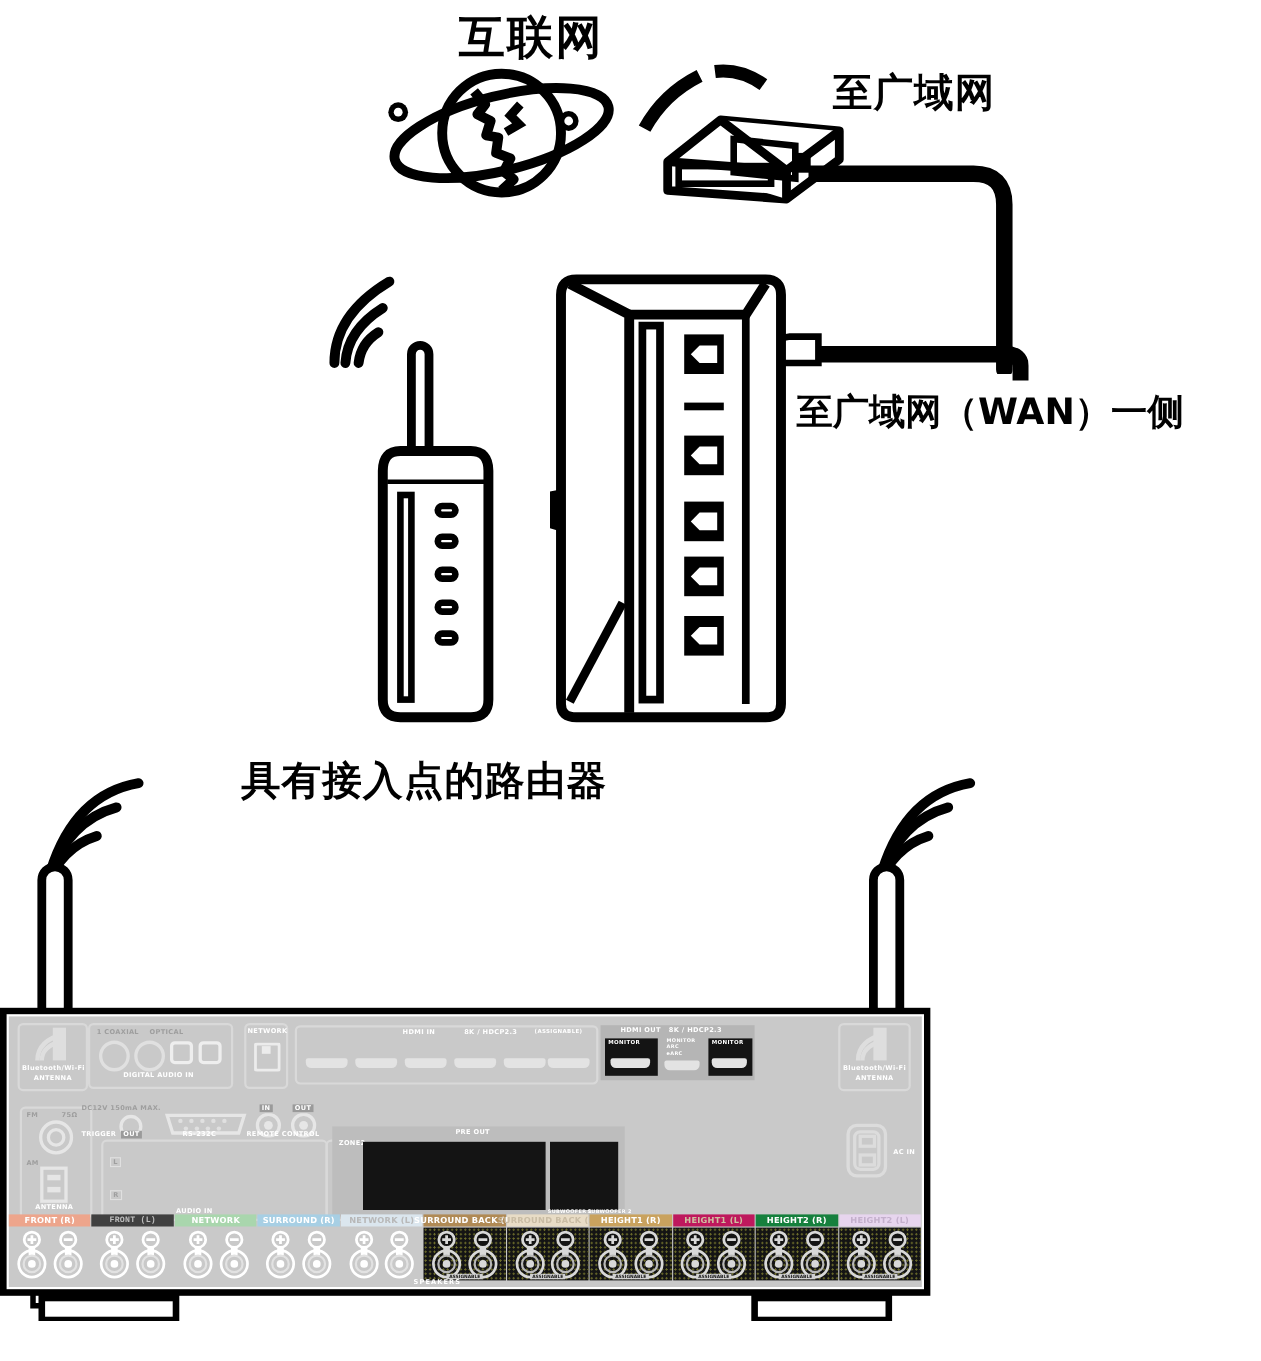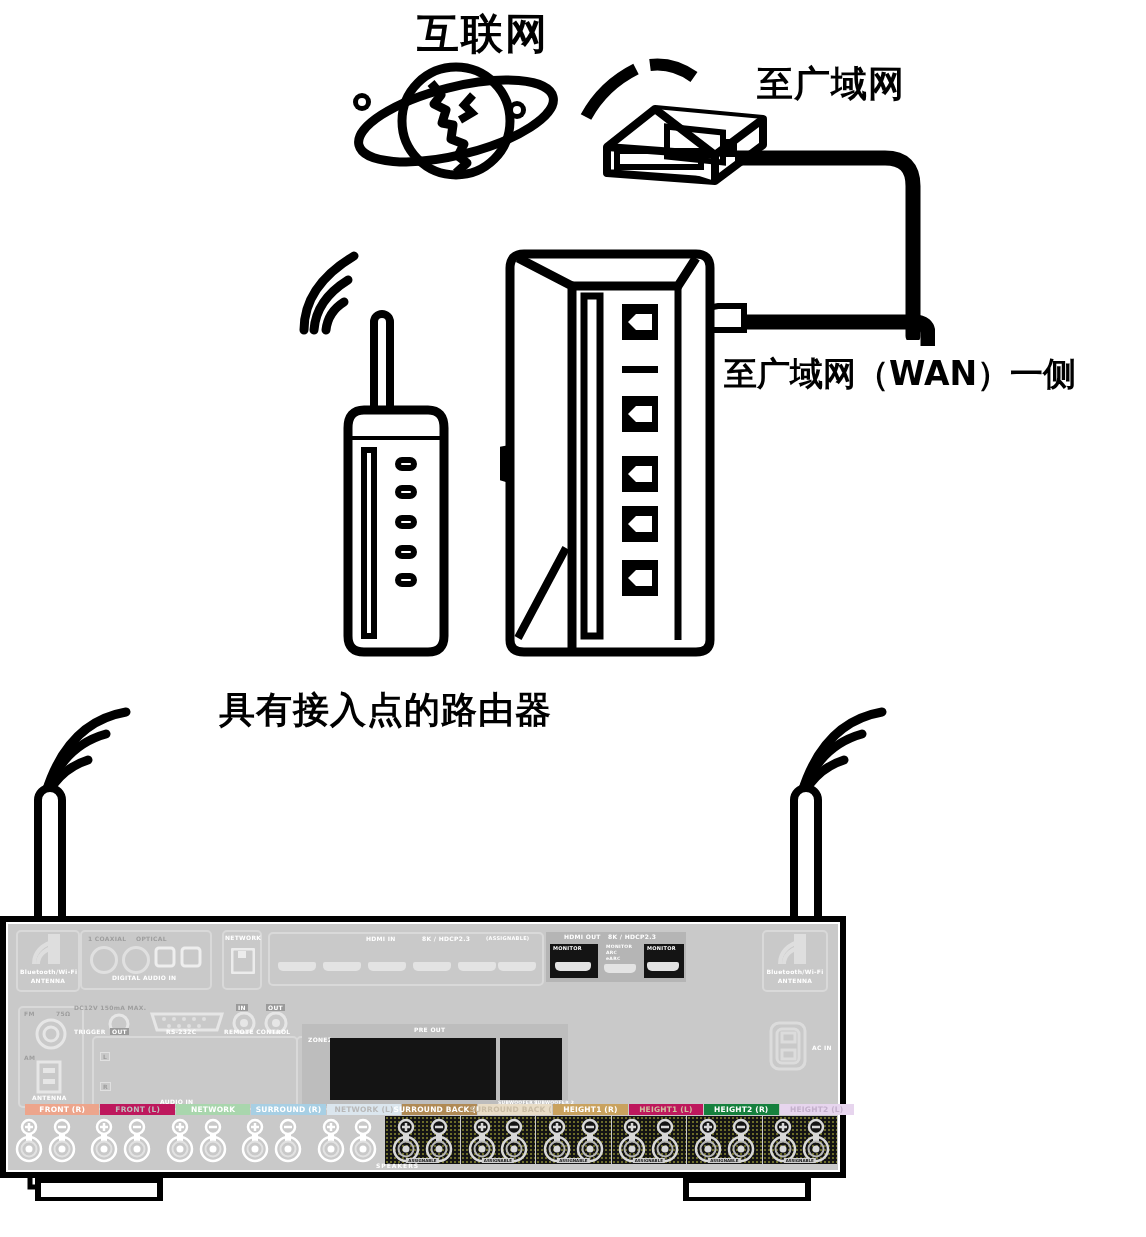--- a/index.html
+++ b/index.html
@@ -304,23 +304,23 @@
     <svg class="abs" style="left:0;top:0;" width="42" height="52">
       <rect x="3" y="3" width="34" height="46" rx="8" fill="#c9c9c9" stroke="#dcdcdc" stroke-width="3"></rect>
       <rect x="9" y="9" width="22" height="34" rx="5" fill="none" stroke="#dcdcdc" stroke-width="3"></rect>
       <rect x="14" y="13" width="13" height="9" fill="#c9c9c9" stroke="#dcdcdc" stroke-width="3"></rect>
       <rect x="14" y="30" width="13" height="9" fill="#c9c9c9" stroke="#dcdcdc" stroke-width="3"></rect>
     </svg>
     <div class="tinytext" style="left:44px;top:24px;">AC IN</div>
   </div>
 
   <div class="abs" style="left:8px;top:188px;width:830px;height:66px;">
-    <div id="spk-labels" class="abs" style="left:17px;top:0;width:808px;height:12px;padding-left:36px;">
+    <div id="spk-labels" class="abs" style="left:0;top:0;width:808px;height:12px;padding-left:36px;">
         <div class="spk-label" style="left: 0px; width: 74.4545px; background: rgb(237, 165, 140); color: rgb(255, 255, 255);">FRONT (R)</div>
-        <div class="spk-label" style="left: 75.4545px; width: 74.4545px; background: #be185d; color: rgb(189, 189, 189);">FRONT (L)</div>
+        <div class="spk-label" style="left: 75.4545px; width: 74.4545px; background: #404040; color: rgb(189, 189, 189); font-family: Liberation Mono, monospace;">FRONT (L)</div>
         <div class="spk-label" style="left: 150.909px; width: 74.4545px; background: rgb(169, 214, 173); color: rgb(255, 255, 255);">NETWORK</div>
         <div class="spk-label" style="left: 226.364px; width: 74.4545px; background: rgb(167, 207, 228); color: rgb(255, 255, 255);">SURROUND (R)</div>
         <div class="spk-label" style="left: 301.818px; width: 74.4545px; background: rgb(219, 230, 238); color: rgb(184, 184, 184);">NETWORK (L)</div>
         <div class="spk-label" style="left: 377.273px; width: 74.4545px; background: rgb(176, 138, 85); color: rgb(255, 255, 255);">SURROUND BACK (R)</div>
         <div class="spk-label" style="left: 452.727px; width: 74.4545px; background: rgb(232, 220, 198); color: rgb(201, 188, 164);">SURROUND BACK (L)</div>
         <div class="spk-label" style="left: 528.182px; width: 74.4545px; background: rgb(201, 162, 94); color: rgb(255, 255, 255);">HEIGHT1 (R)</div>
         <div class="spk-label" style="left: 603.636px; width: 74.4545px; background: #be185d; color: rgb(207, 192, 160);">HEIGHT1 (L)</div>
         <div class="spk-label" style="left: 679.091px; width: 74.4545px; background: #15803d; color: rgb(255, 255, 255);">HEIGHT2 (R)</div>
         <div class="spk-label" style="left: 754.545px; width: 74.4545px; background: rgb(231, 213, 238); color: rgb(196, 176, 204);">HEIGHT2 (L)</div>
       </div>

